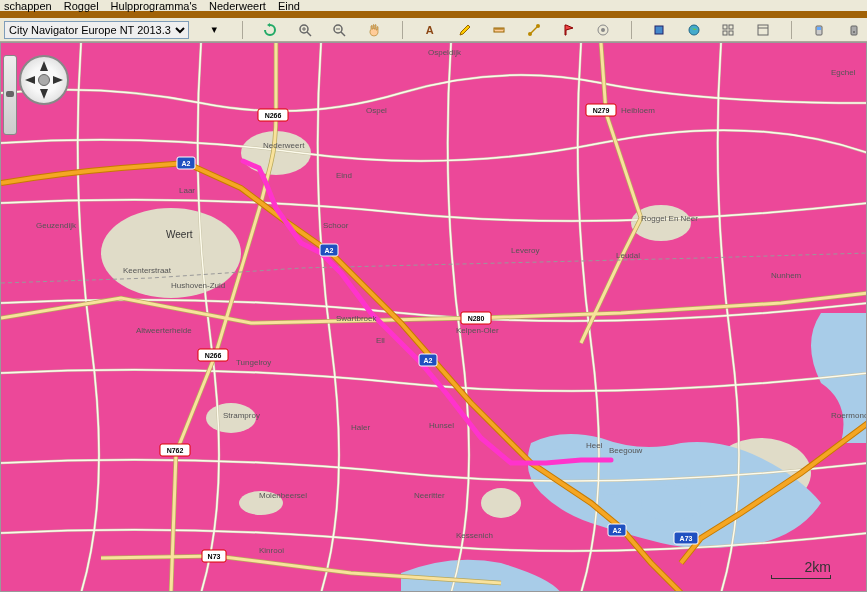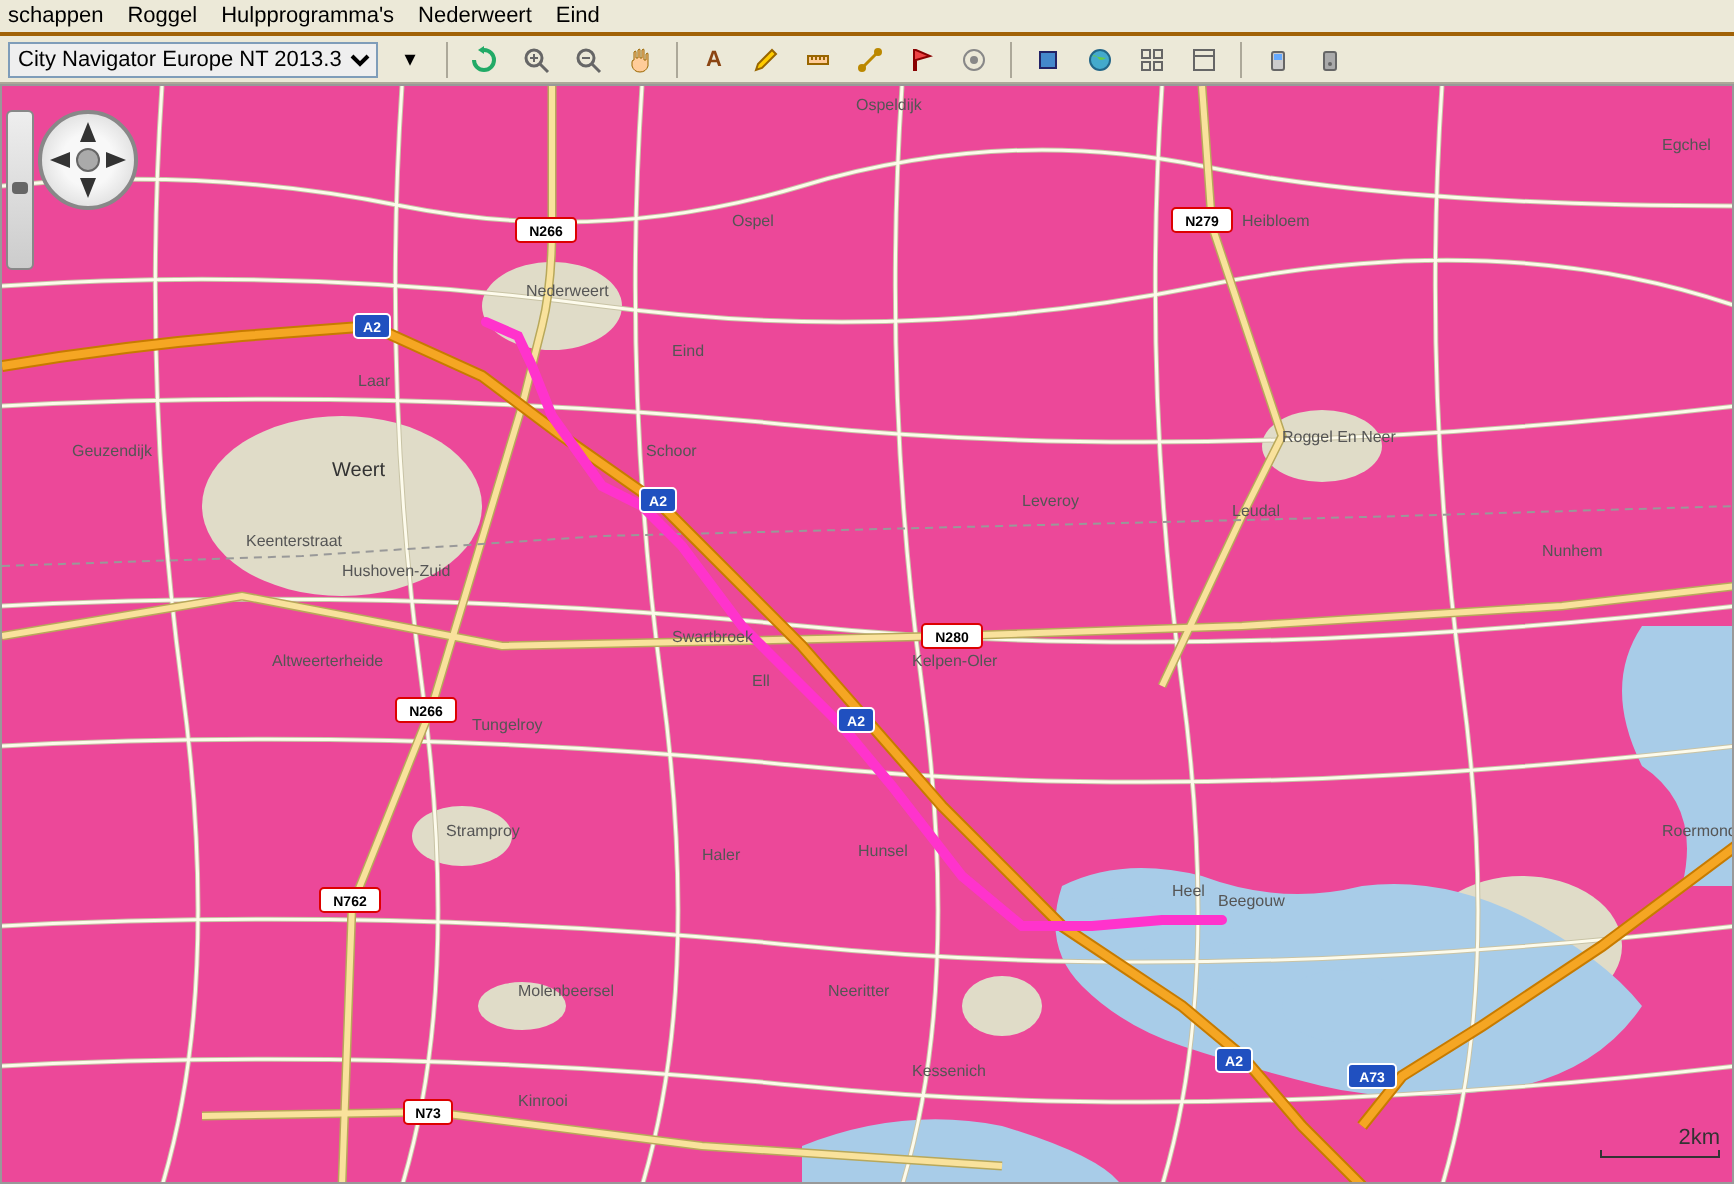--- a/index.html
+++ b/index.html
@@ -1,19 +1,19 @@
 <!DOCTYPE html>
 <html><head>
 <meta charset="utf-8">
 <style>
 * { margin: 0; padding: 0; box-sizing: border-box; }
 body { font-family: Tahoma, Arial, sans-serif; font-size: 11px; background: #f0f0f0; overflow: hidden; }
-.menubar { background: #ece9d8; border-bottom: 2px solid #a16207; height: 18px; display: flex; align-items: center; padding: 0 4px; gap: 12px; }
+.menubar { background: #ece9d8; border-bottom: 7px solid #a16207; height: 18px; display: flex; align-items: center; padding: 0 4px; gap: 12px; }
 .menubar span { cursor: pointer; }
-.toolbar { background: #ece9d8; border-bottom: 1px solid #aca899; height: 24px; display: flex; align-items: center; padding: 2px 4px; gap: 6px; }
+.toolbar { background: #ece9d8; border-bottom: 1px solid #aca899; height: 24px; display: flex; align-items: center; padding: 2px 4px; gap: 16px; }
 .toolbar select { font-size: 11px; height: 18px; border: 1px solid #7f9db9; }
 .toolbar .btn { width: 20px; height: 20px; display: flex; align-items: center; justify-content: center; cursor: pointer; border: 1px solid transparent; }
 .toolbar .sep { width: 1px; height: 18px; background: #aca899; margin: 0 2px; }
 .map-container { position: relative; width: 867px; height: 550px; background: #ec4899; border: 1px solid #999; overflow: hidden; }
 .compass { position: absolute; top: 12px; left: 18px; width: 50px; height: 50px; border-radius: 50%; background: radial-gradient(circle,#f8f8f8 40%,#d0d0d0 100%); border: 2px solid #888; display: flex; align-items: center; justify-content: center; z-index: 10; }
 .compass::before { content: ""; position: absolute; width: 0; height: 0; border-left: 4px solid transparent; border-right: 4px solid transparent; border-bottom: 10px solid #333; top: 4px; }
 .compass::after { content: ""; position: absolute; width: 0; height: 0; border-left: 4px solid transparent; border-right: 4px solid transparent; border-top: 10px solid #333; bottom: 4px; }
 .compass .mid { width: 12px; height: 12px; border-radius: 50%; background: #aaa; border: 1px solid #666; }
 .compass .lr { position: absolute; width: 0; height: 0; border-top: 4px solid transparent; border-bottom: 4px solid transparent; }
 .compass .l { border-right: 10px solid #333; left: 4px; }
@@ -29,21 +29,21 @@
 .rail { stroke: #999; stroke-width: 1; stroke-dasharray: 4 3; fill: none; }
 .water { fill: #a8cce8; stroke: none; }
 .urban { fill: #e0dcc8; stroke: none; }
 .route { stroke: #ff33cc; stroke-width: 5; fill: none; stroke-linecap: round; }
 .city-label { font-size: 10px; fill: #333; font-family: Arial; }
 .city-label-sm { font-size: 8px; fill: #555; }
 .shield { fill: #fff; stroke: #d00; stroke-width: 1; }
 .shield-blue { fill: #2050c0; stroke: #fff; stroke-width: 1; }
 .shield-text { font-size: 7px; fill: #000; text-anchor: middle; font-weight: bold; }
 .shield-text-w { fill: #fff; }
-.scalebar { position: absolute; bottom: 12px; right: 6px; font-size: 11px; color: #333; z-index: 10; }
+.scalebar { position: absolute; bottom: 12px; right: 35px; font-size: 14px; color: #333; z-index: 10; }
 .scalebar .bar { width: 60px; height: 4px; border: 1px solid #333; border-top: none; }
 </style>
 </head>
 <body>
 
 <div class="menubar">
   <span>schappen</span>
   <span>Roggel</span>
   <span>Hulpprogramma's</span>
   <span>Nederweert</span>

